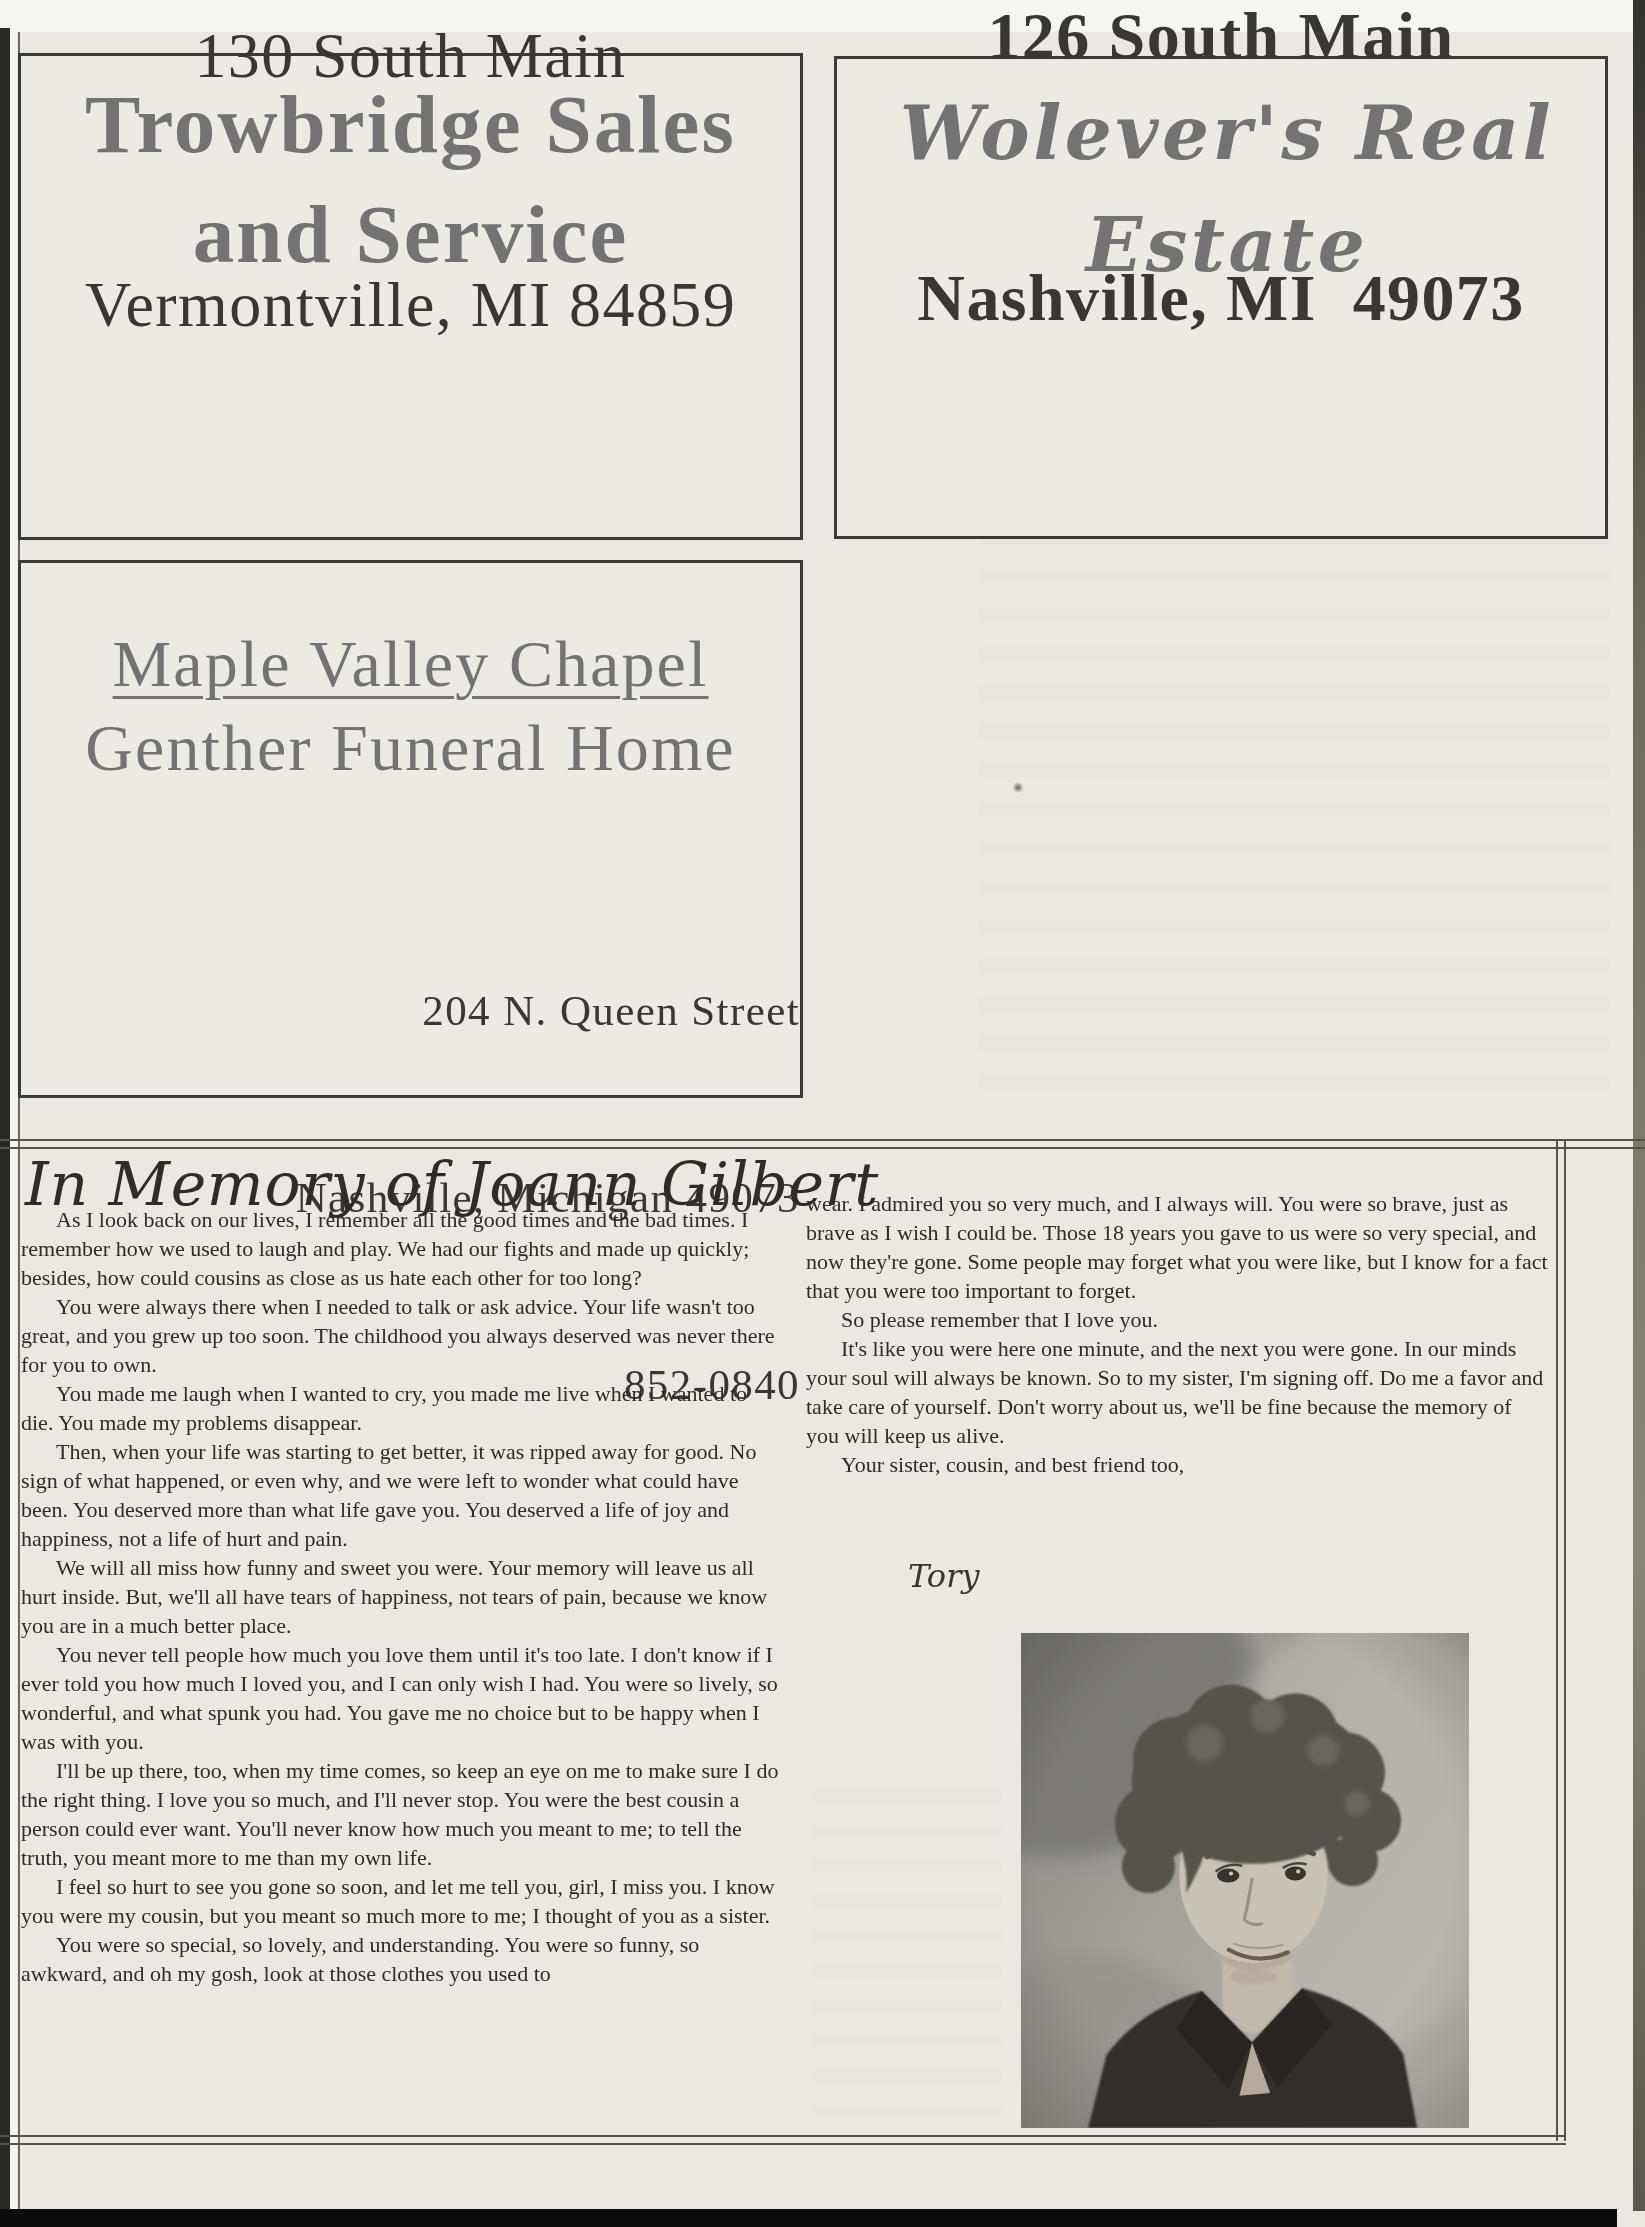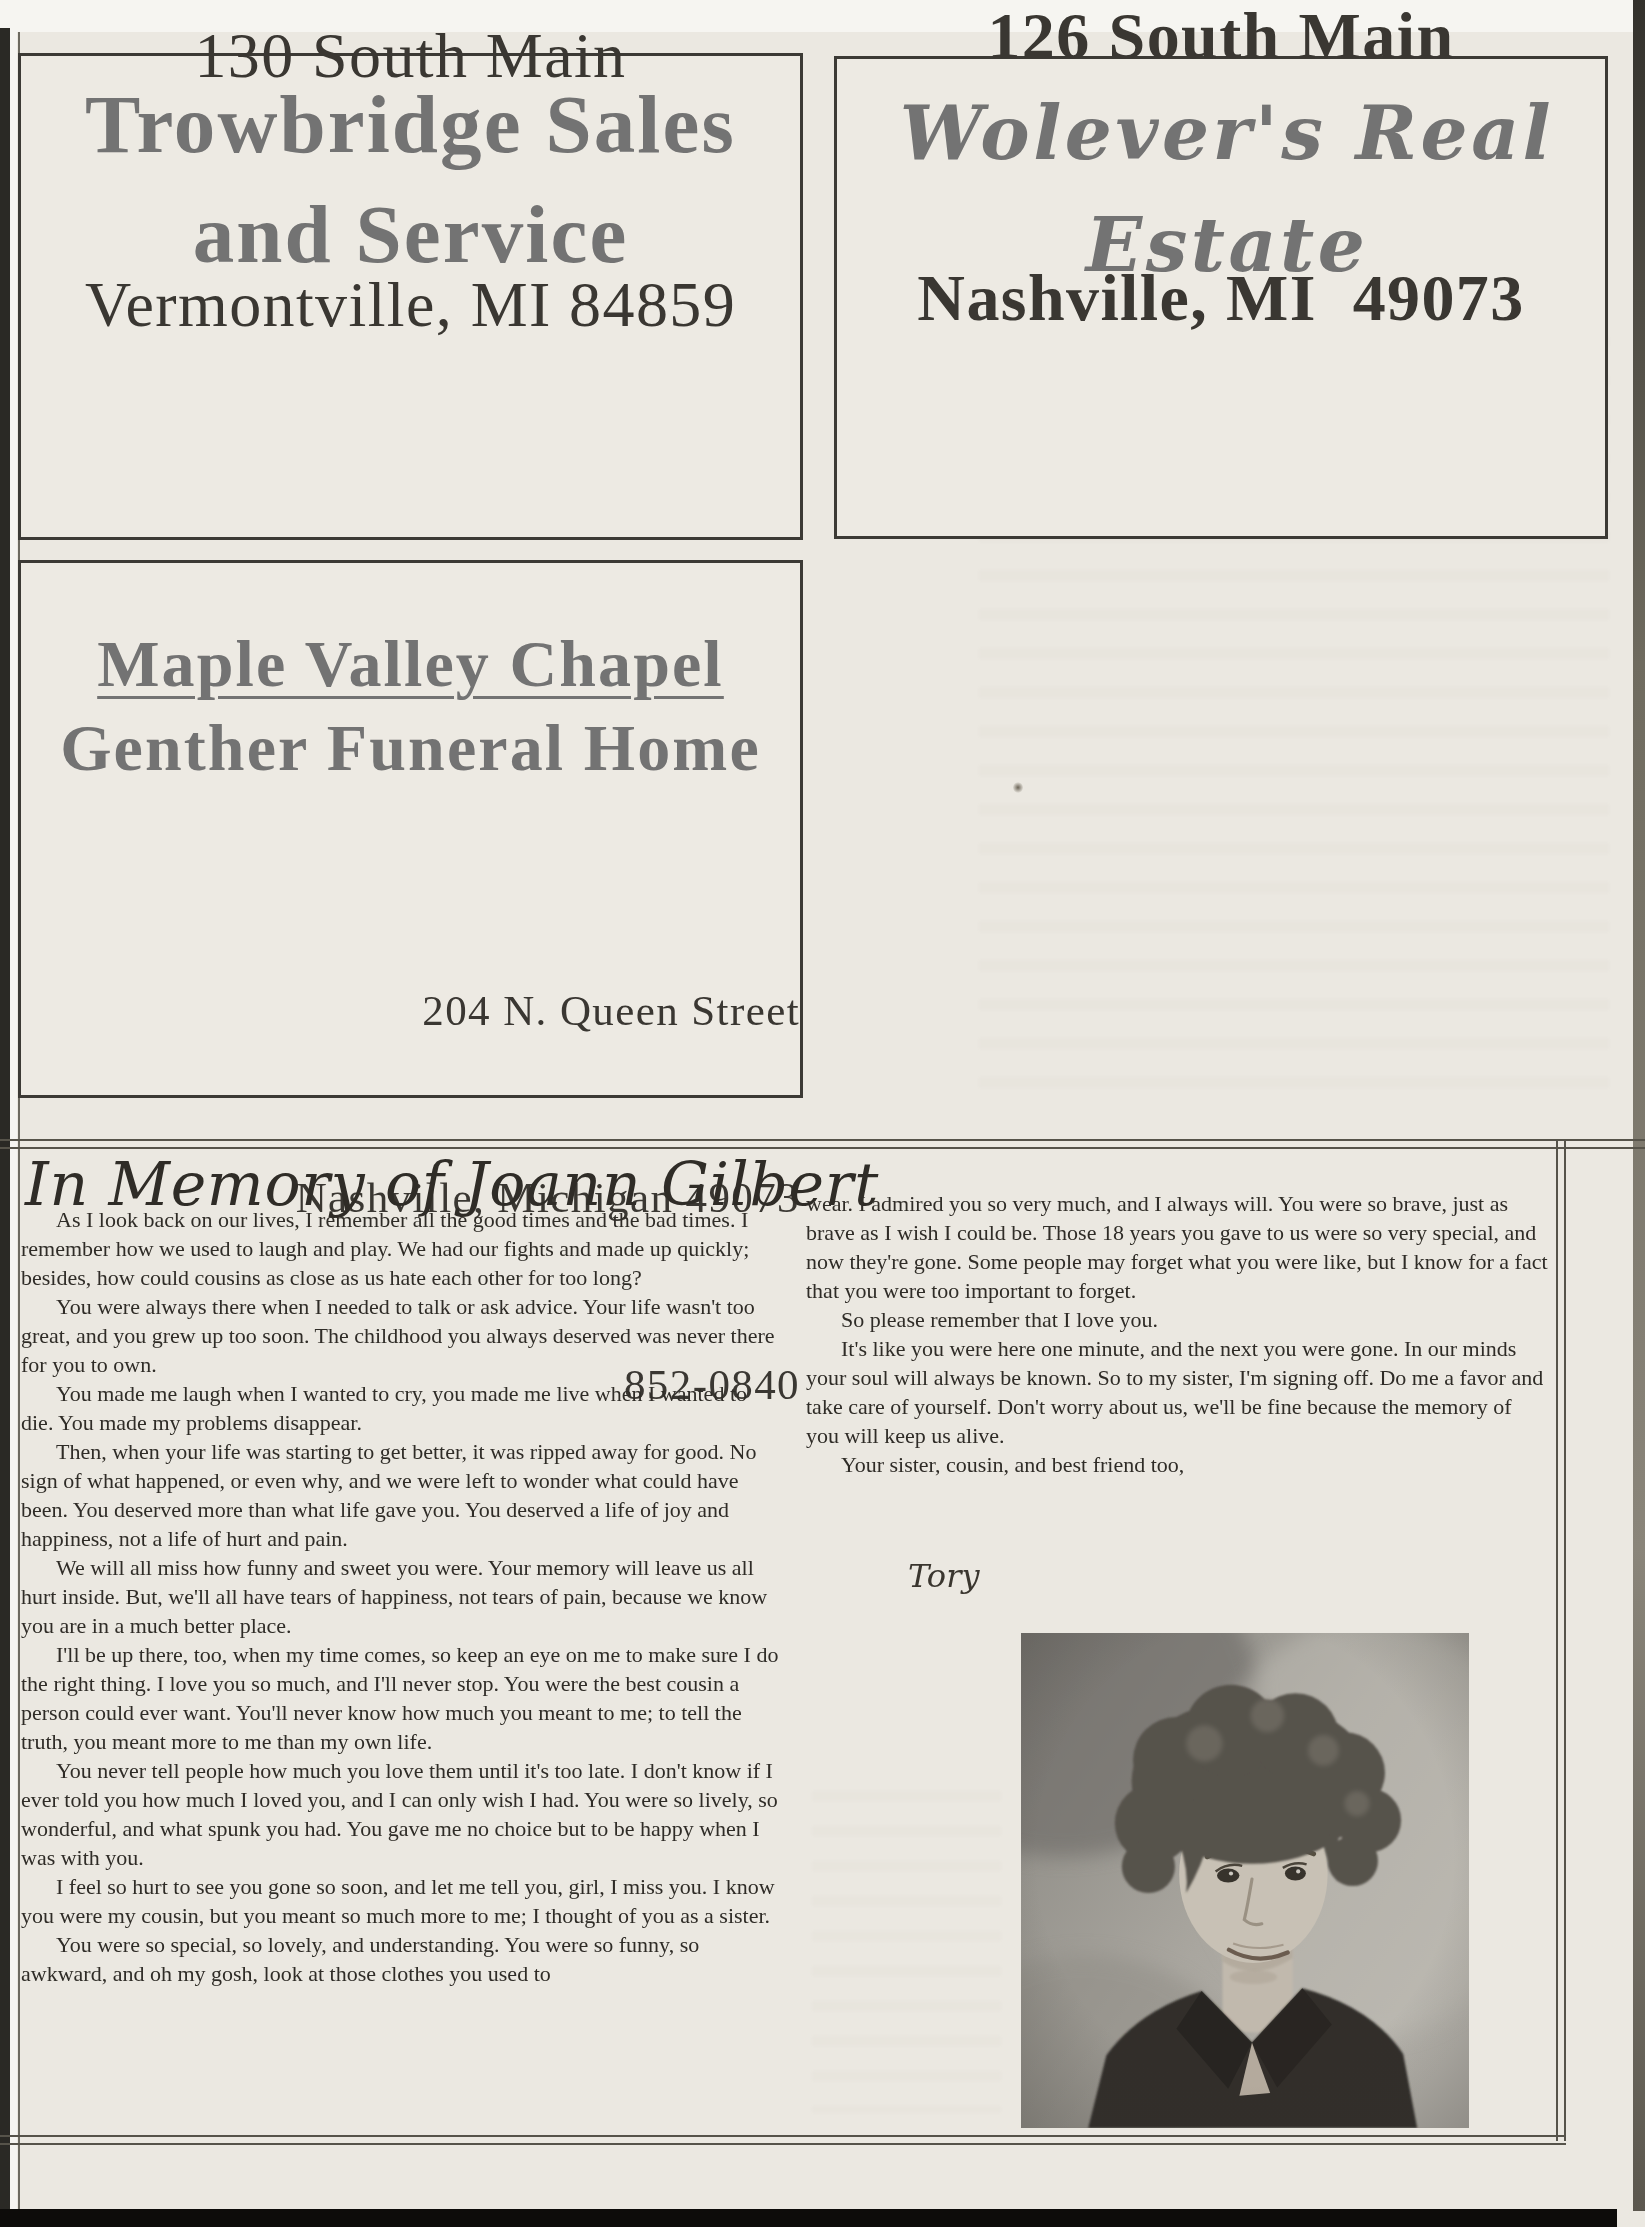--- a/index.html
+++ b/index.html
@@ -24,21 +24,21 @@
 
   #ad-trowbridge{left:18px;top:53px;width:779px;height:481px;}
   #ad-trowbridge .ad-title{position:absolute;left:0;right:0;top:14px;font-size:83px;line-height:1.32;font-weight:600;}
   #ad-trowbridge .ad-addr{position:absolute;left:0;right:0;bottom:24px;font-size:64px;line-height:1.3;}
 
   #ad-wolevers{left:834px;top:56px;width:768px;height:477px;}
   #ad-wolevers .ad-title{position:absolute;left:12px;right:0;top:18px;font-size:74px;line-height:1.52;font-weight:600;letter-spacing:3.5px;}
   #ad-wolevers .ad-addr{position:absolute;left:0;right:0;bottom:21px;font-size:66px;line-height:1.32;font-weight:600;}
 
   #ad-maple{left:18px;top:560px;width:779px;height:532px;}
-  #ad-maple .ad-title{position:absolute;left:0;right:0;top:59px;font-size:66px;line-height:1.28;font-weight:700;}
+  #ad-maple .ad-title{position:absolute;left:0;right:0;top:59px;font-size:66px;line-height:1.28;font-weight:400;}
   #ad-maple .ad-title .underlined{text-decoration:underline;text-underline-offset:9.8px;text-decoration-thickness:2.8px;}
   #ad-maple .ad-addr{position:absolute;left:0;right:0;top:292px;font-size:43px;line-height:1.45;text-align:right;}
 
   
   .h-rule{border-top:2.1px solid #56534a;border-bottom:2.1px solid #56534a;height:6.3px;background:transparent;}
   .v-rule{border-left:2.1px solid #56534a;border-right:2.1px solid #56534a;width:6.3px;background:transparent;}
   #rule-top{left:0;top:1139px;width:1645px;}
   #rule-right{left:1556px;top:1139px;height:1002px;}
   #rule-bottom{left:0;top:2135px;width:1566px;}
 
@@ -119,22 +119,22 @@
   <div class="abs h-rule" id="rule-bottom"></div>
 
   <div class="abs script" id="memorial-title">In Memory of Joann Gilbert</div>
 
   <div class="abs col" id="left-col">
     <p>As I look back on our lives, I remember all the good times and the bad times.  I remember how we used to laugh and play.  We had our fights and made up quickly; besides, how could cousins as close as us hate each other for too long?</p>
     <p>You were always there when I needed to talk or ask advice.  Your life wasn't too great, and you grew up too soon.  The childhood you always deserved was never there for you to own.</p>
     <p>You made me laugh when I wanted to cry, you made me live when I wanted to die.  You made my problems disappear.</p>
     <p>Then, when your life was starting to get better, it was ripped away for good.  No sign of what happened, or even why, and we were left to wonder what could have been.  You deserved more than what life gave you.  You deserved a life of joy and happiness, not a life of hurt and pain.</p>
     <p>We will all miss how funny and sweet you were.  Your memory will leave us all hurt inside.  But, we'll all have tears of happiness, not tears of pain, because we know you are in a much better place.</p>
+    <p>You never tell people how much you love them until it's too late.  I don't know if I ever told you how much I loved you, and I can only wish I had.  You were so lively, so wonderful, and what spunk you had.  You gave me  no choice but to be happy when I was with you.</p>
     <p>I'll be up there, too, when my time comes,  so keep an eye on me to make sure I do the right thing.  I love you so much, and I'll never stop.  You were the best cousin a person could ever want.  You'll never know how much you meant to me; to tell the truth, you meant more to me than my own life.</p>
-    <p>You never tell people how much you love them until it's too late.  I don't know if I ever told you how much I loved you, and I can only wish I had.  You were so lively, so wonderful, and what spunk you had.  You gave me  no choice but to be happy when I was with you.</p>
     <p>I feel so hurt to see you gone so soon,  and let me tell you, girl, I miss you.  I know you were my cousin, but you meant so much more to me;  I thought of you as a sister.</p>
     <p>You were so special, so lovely, and understanding.  You were so funny, so awkward, and oh my gosh, look at those clothes you used to</p>
   </div>
 
   <div class="abs col" id="right-col">
     <p class="no-indent">wear.  I admired you so very much, and I always will.  You were so brave, just as brave as I wish I could be.  Those 18 years you gave to us were so very special, and now they're gone.  Some people may forget what you were like, but I know for a fact that you were too important to forget.</p>
     <p>So please remember that I love you.</p>
     <p>It's like you were here one minute, and the next you were gone. In our minds your soul will always be known.  So to my sister, I'm signing off.  Do me a favor and take care of yourself.  Don't worry about us, we'll be fine because the memory of you will keep us alive.</p>
     <p>Your sister, cousin, and best friend too,</p>
   </div>

